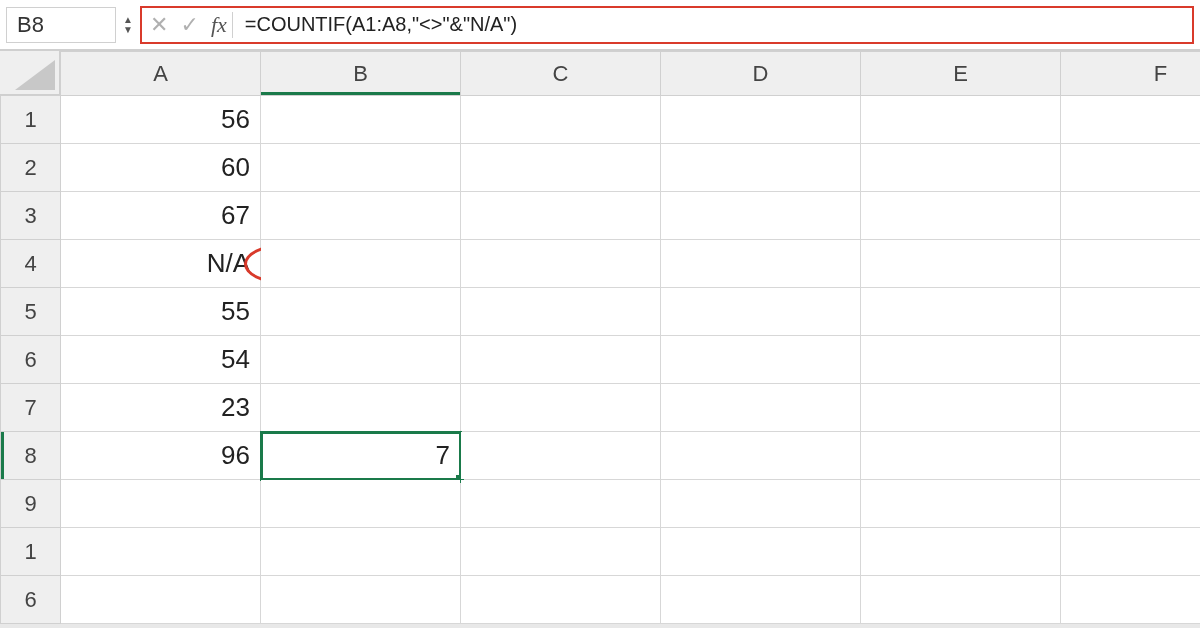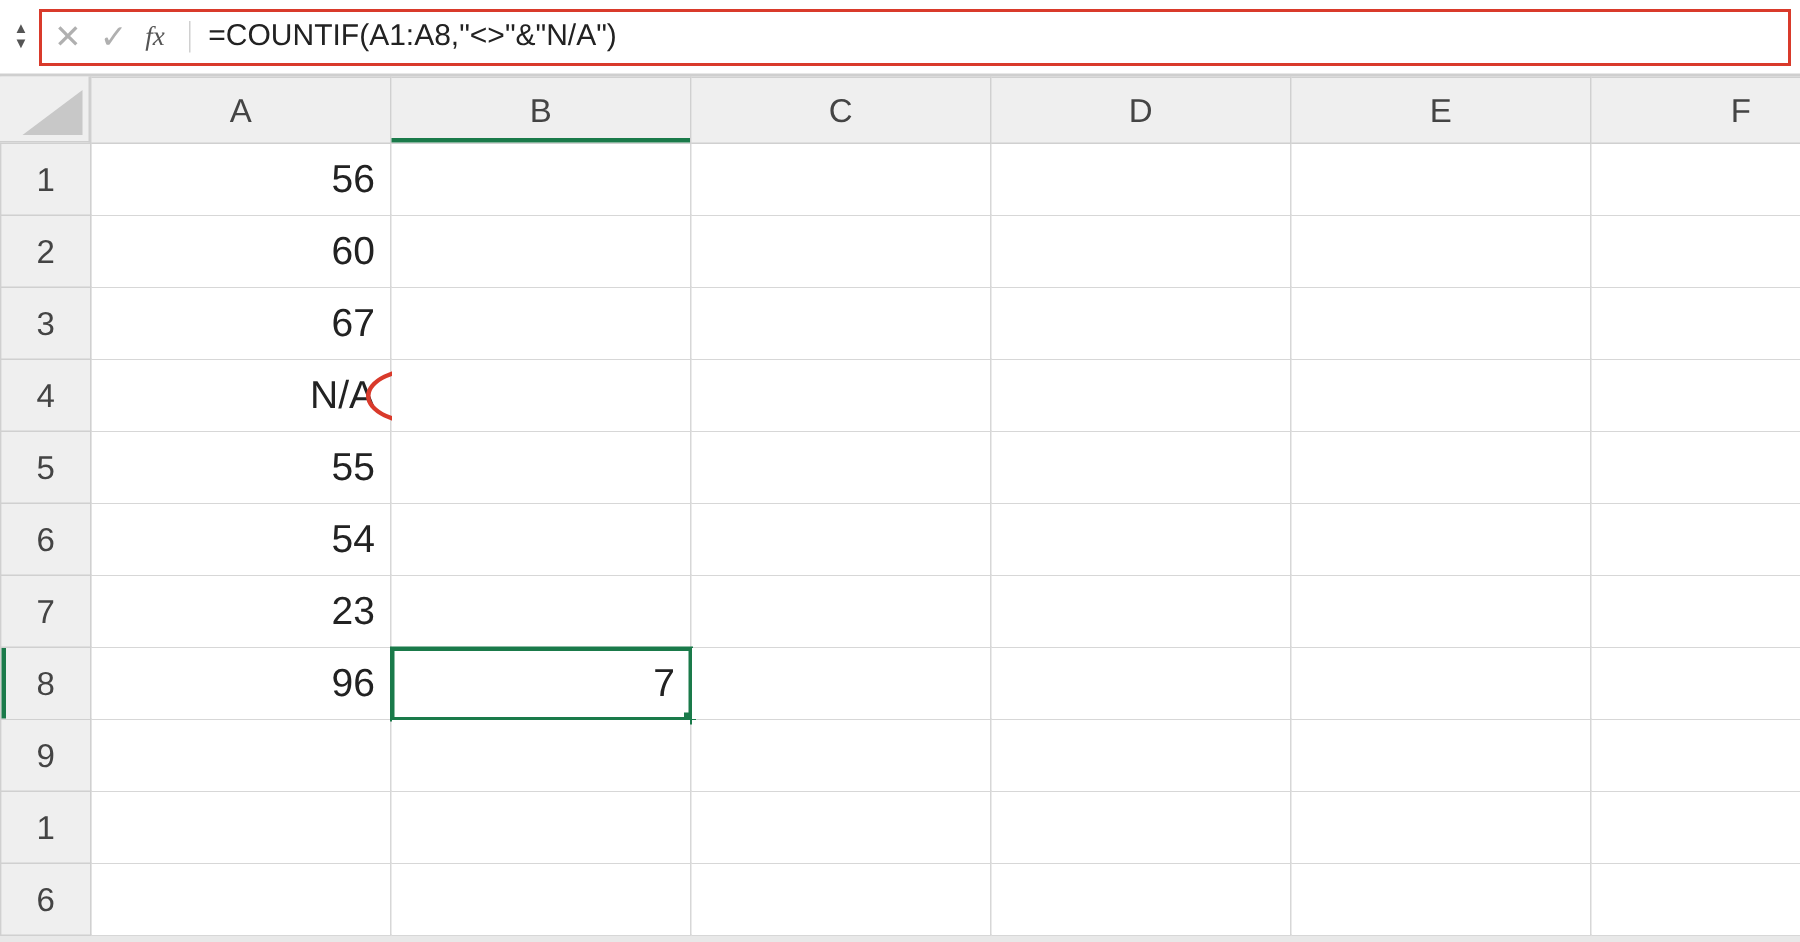--- a/index.html
+++ b/index.html
@@ -58,23 +58,23 @@
   }
   .fx-btn {
     font-size: 22px;
     color: #b0b0b0;
     cursor: pointer;
     line-height: 1;
   }
   .fx-label {
     font-family: "Times New Roman", serif;
     font-style: italic;
-    font-size: 18px;
+    font-size: 22px;
     color: #555;
-    padding-right: 16px;
+    padding-right: 5px;
     border-right: 1px solid #d0d0d0;
   }
   .formula-input {
     flex: 1;
     font-size: 20px;
     color: #222;
     border: none;
     outline: none;
     background: transparent;
     font-family: Arial, sans-serif;
@@ -186,20 +186,23 @@
     pointer-events: none;
   }
 
   col.rownum { width: 60px; }
   col.c { width: 200px; }
 </style>
 </head>
 <body>
 
 <div class="formula-bar">
+  <div class="name-box">
+    <span>B8</span>
+  </div>
   <div class="stepper">
     <span>▲</span>
     <span>▼</span>
   </div>
   <div class="fx-group">
     <span class="fx-btn">✕</span>
     <span class="fx-btn">✓</span>
     <span class="fx-label">fx</span>
     <input class="formula-input" value="=COUNTIF(A1:A8,&quot;&lt;&gt;&quot;&amp;&quot;N/A&quot;)" style="">
   </div>

